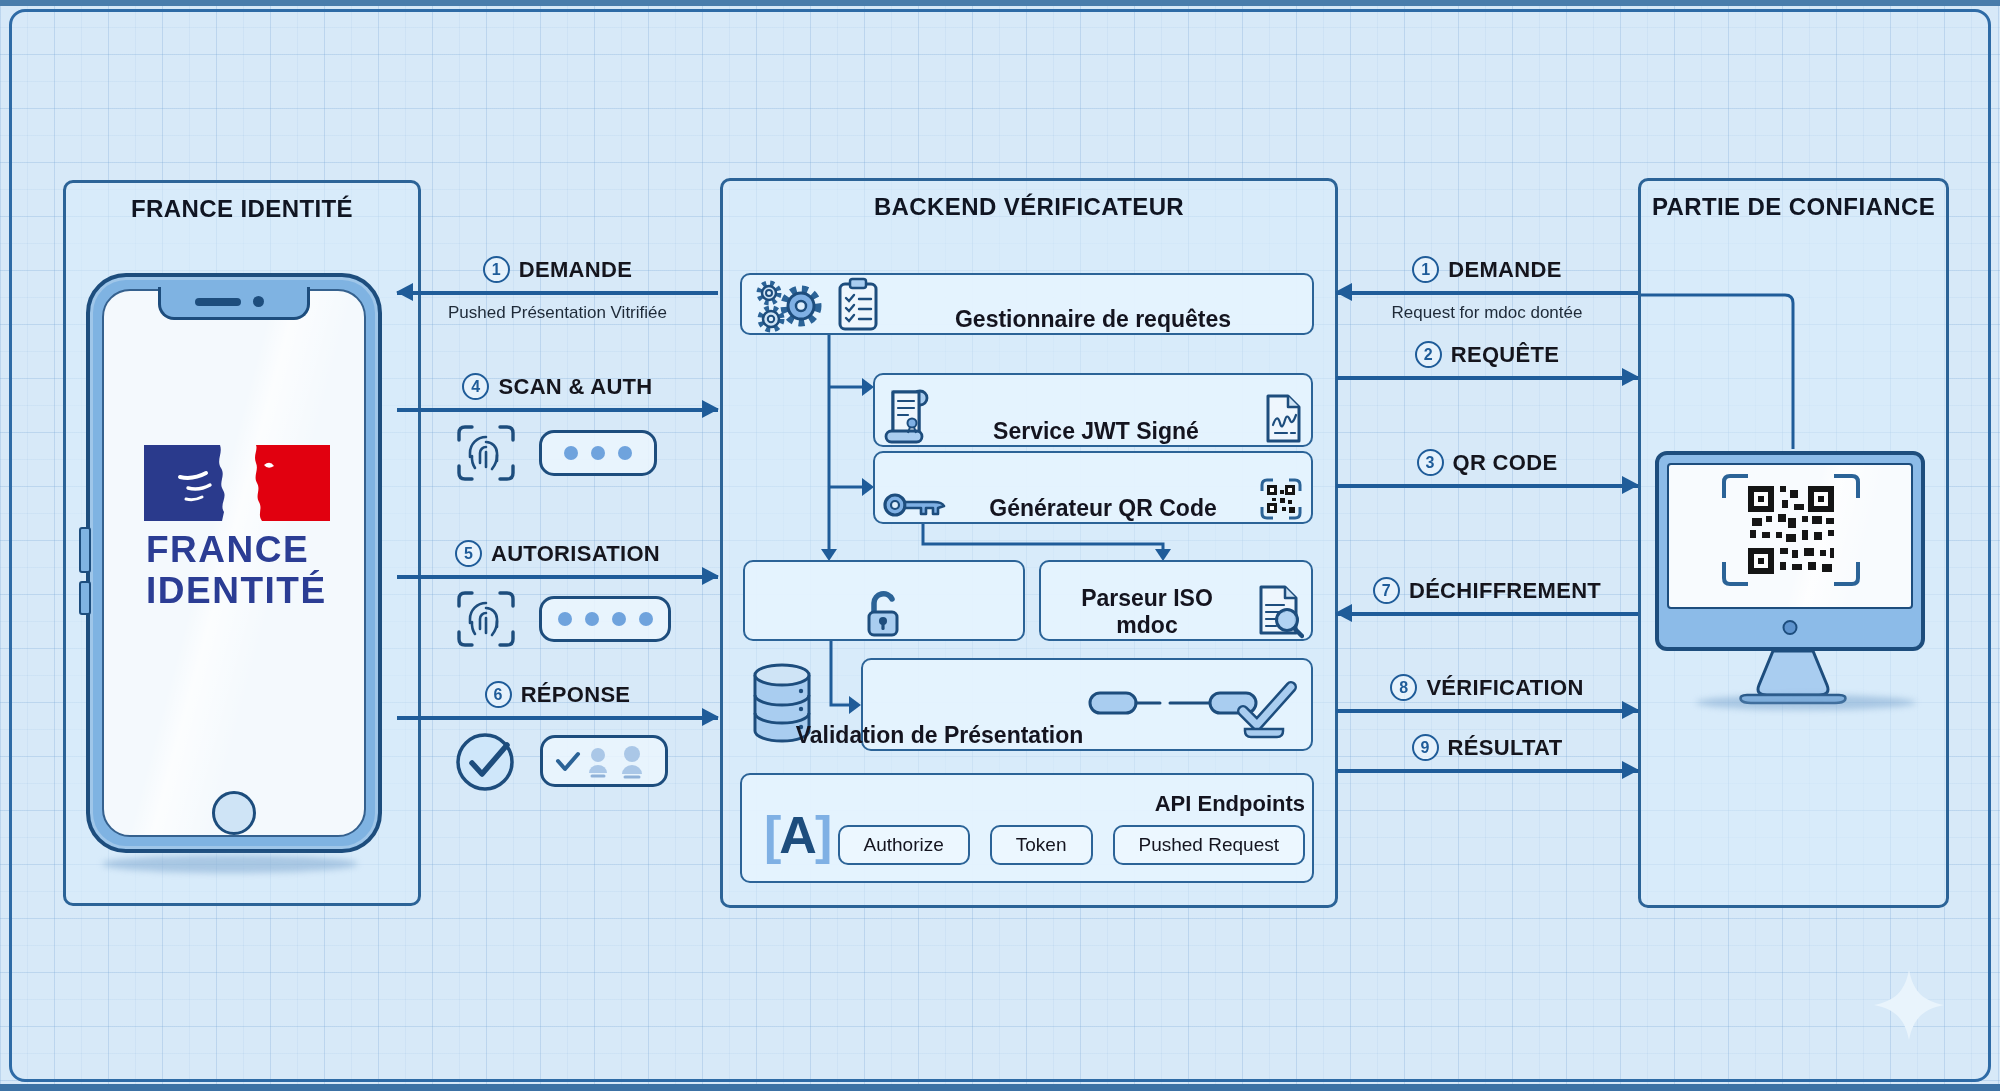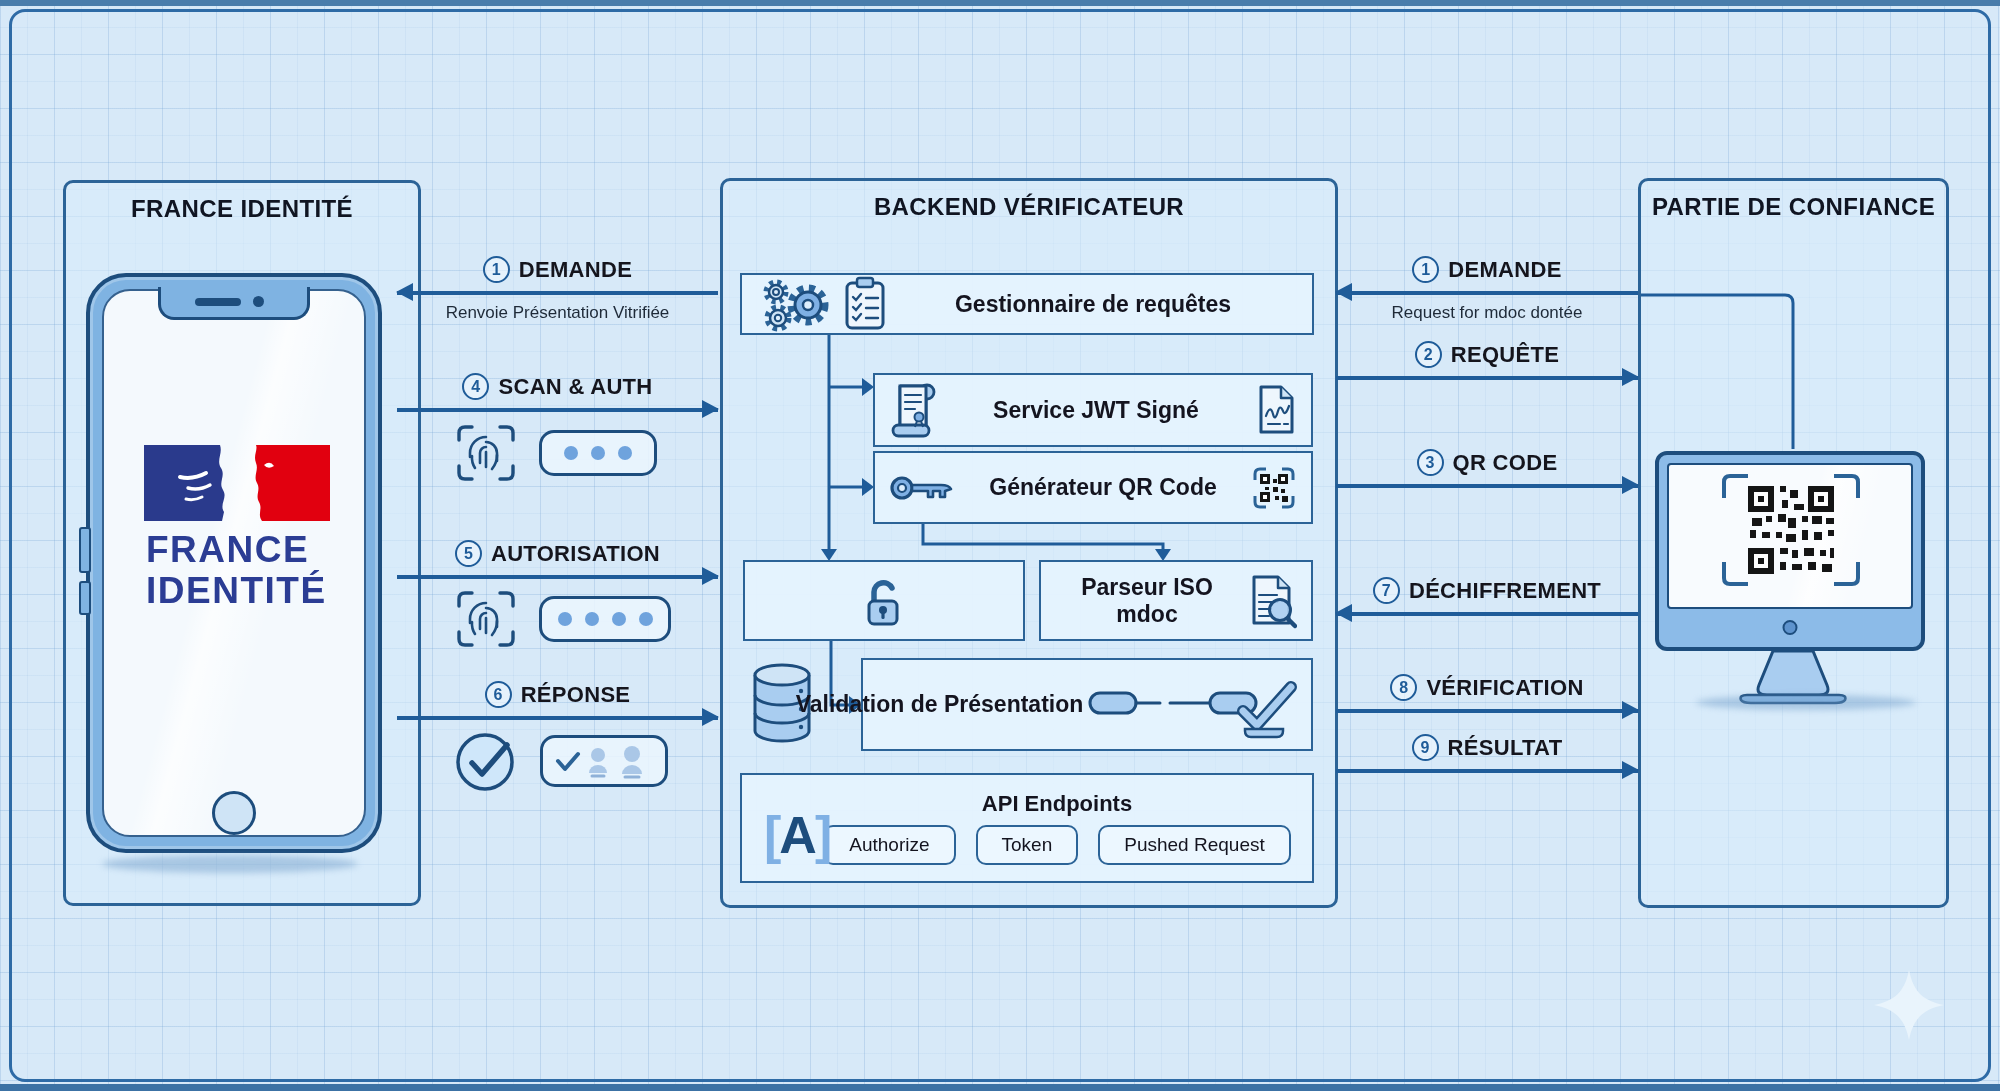--- a/index.html
+++ b/index.html
@@ -36,22 +36,22 @@
   .phone-logo-text{position:absolute;left:56px;top:252px;font-size:37px;font-weight:700;color:#2b3d94;
     line-height:1.12;letter-spacing:1.5px;}
   .home-btn{position:absolute;left:50%;transform:translateX(-50%);bottom:14px;width:38px;height:38px;
     border-radius:50%;border:3.5px solid #1d4d7d;background:#cfe4f6;}
   .side-btn{position:absolute;left:-11px;width:8px;background:#7fb3e2;border:2px solid #1d4d7d;border-radius:3px;}
   .sb1{top:250px;height:42px;} .sb2{top:304px;height:30px;}
   .phone-shadow{position:absolute;left:36px;top:672px;width:256px;height:18px;border-radius:50%;
     background:rgba(110,155,200,.45);filter:blur(3px);}
 
   
-  .mbox{position:absolute;background:rgba(229,243,254,.92);border:2.5px solid #2b6397;border-radius:0;
-    display:flex;align-items:center;padding:0 14px;box-sizing:border-box;}
+  .mbox{position:absolute;background:rgba(229,243,254,.92);border:2.5px solid #2b6397;border-radius:10px;
+    display:flex;align-items:flex-end;padding:0 7px;box-sizing:border-box;}
   .mbox .lbl{flex:1;text-align:center;font-size:23px;font-weight:700;color:#14141f;}
   .box-gest{left:17px;top:92px;width:574px;height:62px;}
   .box-jwt{left:150px;top:169px;width:440px;height:74px;margin-top:23px;}
   .box-qr{left:150px;top:270px;width:440px;height:73px;}
   .box-jwe{left:20px;top:379px;width:282px;height:81px;justify-content:center;gap:12px;}
   .box-parse{left:316px;top:379px;width:274px;height:81px;justify-content:center;gap:10px;}
   .box-valid{left:138px;top:477px;width:452px;height:93px;flex-direction:row;justify-content:center;gap:5px;}
   .box-valid .lbl{flex:none;}
   .box-valid .chain-wrap{align-self:center;margin-right:120px;}
   .box-valid .valid-check{position:absolute;right:12px;bottom:10px;}
@@ -348,21 +348,21 @@
       </g>
     </svg>
   </section>
 
   <div class="flow" style="left:397px;top:256px;width:321px;">
     <div class="flow-label">
       <span class="cnum">1</span>
       <span>DEMANDE</span>
     </div>
     <div class="flow-line dirleft"></div>
-    <div class="flow-sub">Renvoie Présentation Vitrifiée</div>
+    <div class="flow-sub">Pushed Présentation Vitrifiée</div>
   </div>
 
   <div class="flow" style="left:397px;top:373px;width:321px;">
     <div class="flow-label">
       <span class="cnum">4</span>
       <span>SCAN &amp; AUTH</span>
     </div>
     <div class="flow-line dirright"></div>
   </div>
   <div class="icon-group" style="left:455px;top:424px;">

